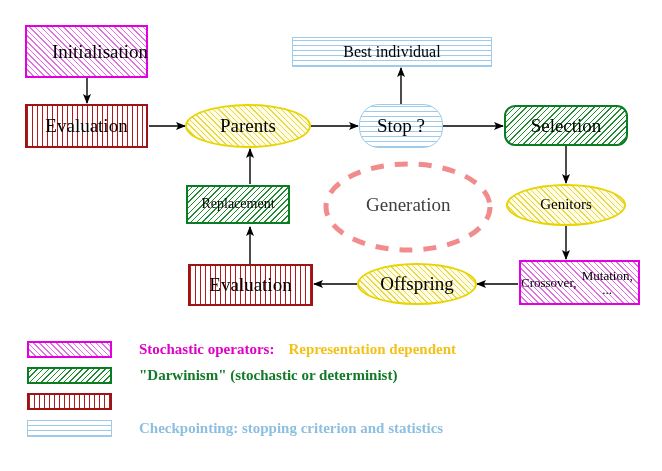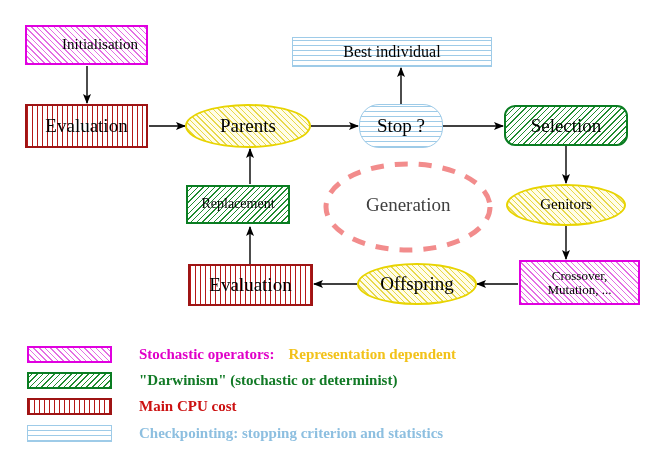--- a/index.html
+++ b/index.html
@@ -70,21 +70,21 @@
     position: absolute;
     left: 0; top: 336px;
     width: 662px;
     z-index: 4;
   }
   .legend-row {
     position: absolute;
     left: 27px;
     height: 22px;
     display: flex;
-    align-items: flex-end;
+    align-items: flex-start;
   }
   .swatch {
     width: 85px;
     height: 17px;
     box-sizing: border-box;
     flex: none;
   }
   .legend-text {
     margin-left: 27px;
     font-size: 15px;
@@ -137,36 +137,36 @@
 
     <line x1="250" y1="184" x2="250" y2="149"></line>
   </g>
 </svg>
 
 <svg style="position:absolute;left:322px;top:160px;width:172px;height:94px;z-index:1;" viewBox="0 0 172 94" xmlns="http://www.w3.org/2000/svg">
   <ellipse cx="86" cy="47" rx="82" ry="43" fill="none" stroke="#f28c8c" stroke-width="5" stroke-dasharray="13 11" stroke-linecap="butt"></ellipse>
 </svg>
 <div class="gen-label" style="left:366px; top:194px;">Generation</div>
 
-<div class="node hatch-magenta" style="left:25px; top:25px; width:123px; height:40px; font-size:15px;padding-left:27px;">Initialisation</div>
+<div class="node hatch-magenta" style="left:25px; top:25px; width:123px; height:53px; font-size:19px;padding-left:27px;">Initialisation</div>
 
 <div class="node hatch-red-vert" style="left:25px; top:104px; width:123px; height:44px; font-size:19px;">Evaluation</div>
 
 <div class="node hatch-yellow ellipse" style="left:185px; top:104px; width:126px; height:44px; font-size:19px;">Parents</div>
 
 <div class="node hatch-blue-horiz" style="left:292px; top:37px; width:200px; height:30px; font-size:16px;">Best individual</div>
 
 <div class="node hatch-blue-horiz rounded" style="left:359px; top:104px; width:84px; height:44px; font-size:19px;">Stop ?</div>
 
 <div class="node hatch-green" style="left:504px; top:105px; width:124px; height:41px; font-size:19px;border-radius:11px;">Selection</div>
 
 <div class="node hatch-yellow ellipse" style="left:506px; top:184px; width:120px; height:42px; font-size:15px;">Genitors</div>
 
 <div class="node hatch-magenta" style="left:519px; top:260px; width:121px; height:45px; font-size:13px;
-            flex-direction:column; justify-content:center;">
+            justify-content:center;">
   <span>Crossover,</span>
   <span>Mutation, ...</span>
 </div>
 
 <div class="node hatch-yellow ellipse" style="left:357px; top:263px; width:120px; height:42px; font-size:19px;">Offspring</div>
 
 <div class="node hatch-red-vert" style="left:188px; top:264px; width:125px; height:42px; font-size:19px;">Evaluation</div>
 
 <div class="node hatch-green" style="left:186px; top:185px; width:104px; height:39px; font-size:14px;">Replacement</div>
 
@@ -179,21 +179,20 @@
     </div>
   </div>
 
   <div class="legend-row" style="top:31px;">
     <div class="swatch hatch-green"></div>
     <div class="legend-text lt-green">"Darwinism" (stochastic or determinist)</div>
   </div>
 
   <div class="legend-row" style="top:57px;">
     <div class="swatch hatch-red-vert"></div>
-    <div class="legend-text lt-red">Main CPU cost</div>
   </div>
 
   <div class="legend-row" style="top:84px;">
     <div class="swatch hatch-blue-horiz"></div>
     <div class="legend-text lt-blue">Checkpointing: stopping criterion and statistics</div>
   </div>
 
 </div>
 
 </body></html>

